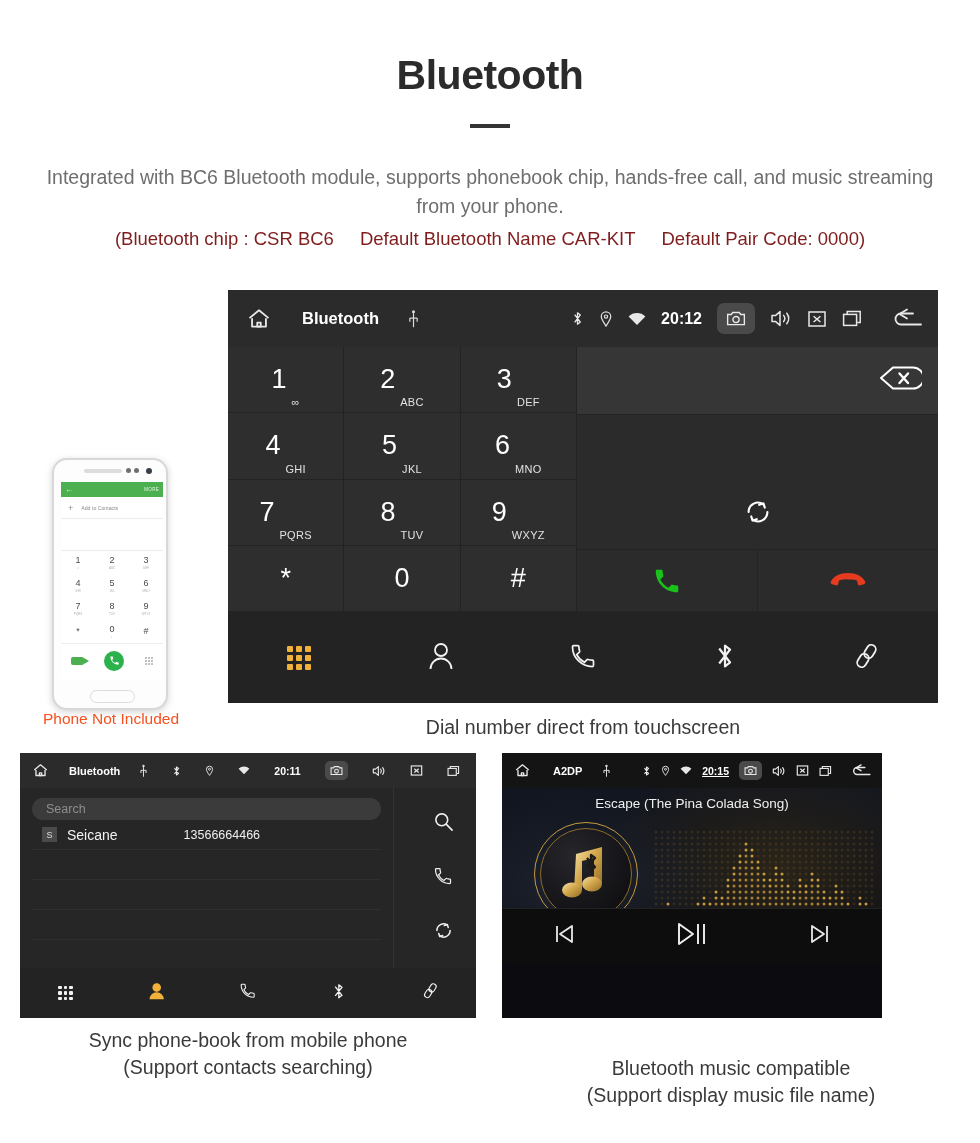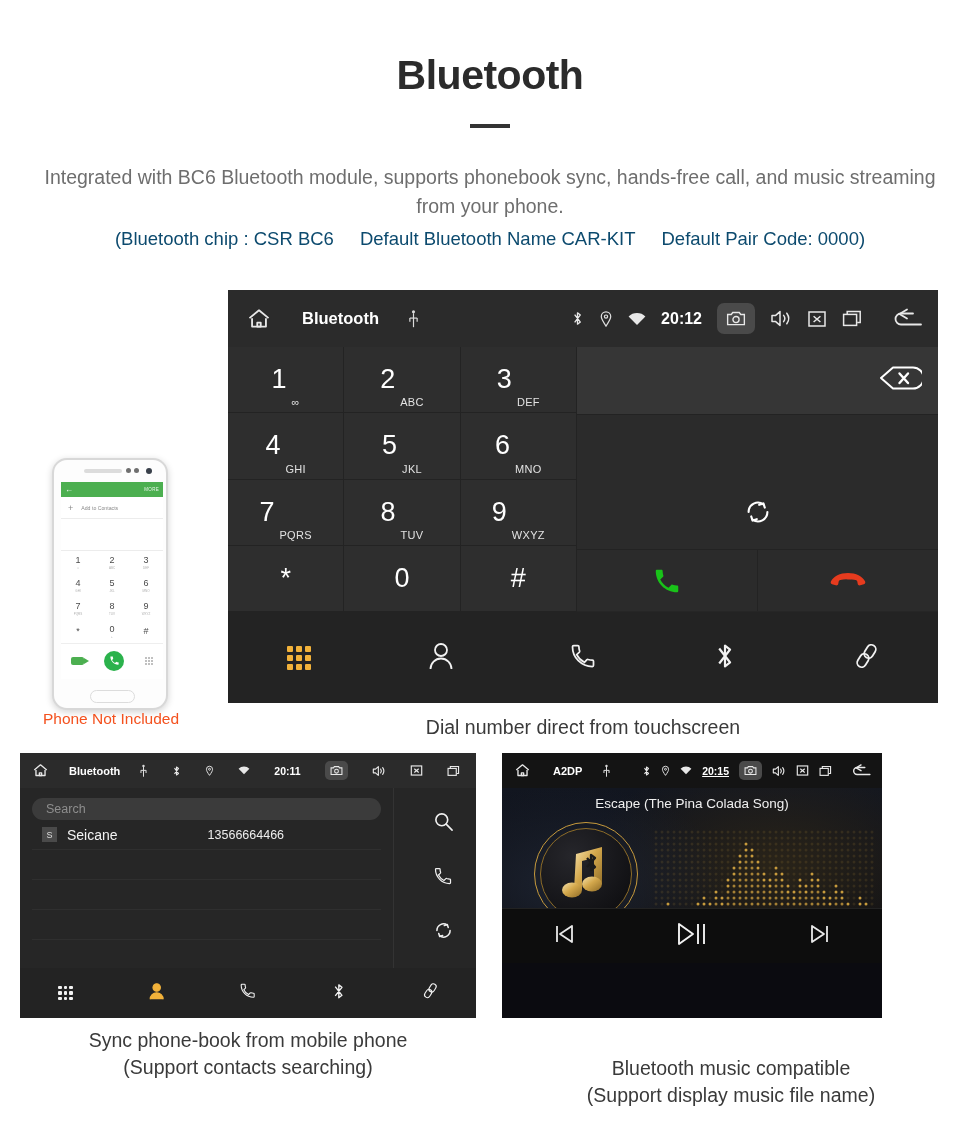--- a/index.html
+++ b/index.html
@@ -22,21 +22,21 @@
     position: absolute; top: 124px; left: 470px;
     width: 40px; height: 4px; background: #333;
   }
   .hdr-desc {
     position: absolute; top: 163px; left: 40px; width: 900px;
     text-align: center; font-size: 19.5px; color: #6e6e6e;
     line-height: 29px;
   }
   .hdr-note {
     position: absolute; top: 228px; left: 20px; width: 940px;
-    text-align: center; font-size: 18.5px; color: #0c4a6e;
+    text-align: center; font-size: 18.5px; color: #7f1d1d;
     white-space: nowrap;
   }
   .hdr-note span { display: inline-block; }
   .hdr-note .gapA { width: 26px; }
   .hdr-note .gapB { width: 26px; }
 
   
   .unit { position: absolute; background: #262626; overflow: hidden; }
   .statusbar {
     display: flex; align-items: center;
@@ -165,21 +165,21 @@
   .pb-row {
     display: flex; align-items: center; height: 30px;
     border-bottom: 1px solid #2f2f2f; padding-left: 10px;
   }
   .pb-badge {
     width: 15px; height: 15px; background: #4a4a4a; color: #ddd;
     font-size: 9px; display: flex; align-items: center; justify-content: center;
     margin-right: 10px;
   }
   .pb-name { color: #f2f2f2; font-size: 14px; }
-  .pb-num { color: #ededed; font-size: 12.5px; margin-left: 90px; }
+  .pb-num { color: #ededed; font-size: 12.5px; margin-left: 66px; }
   .pb-empty { height: 30px; border-bottom: 1px solid #2f2f2f; }
   .pb-side { width: 66px; display: flex; flex-direction: column; align-items: center; justify-content: space-around; padding: 8px 0; }
   #phonebook .navbar { height: 50px; }
 
   
   #music { left: 502px; top: 753px; width: 380px; height: 265px; background: #0b0b10; }
   #music .statusbar { height: 35px; padding: 0 10px 0 12px; background: #141414; }
   #music .sb-title { font-size: 11px; margin-left: 22px; }
   #music .sb-usb { margin-left: 20px; }
   #music .sb-right > * { margin-left: 10px; }
@@ -205,21 +205,21 @@
     display: flex; align-items: center; justify-content: space-around;
   }
 </style>
 </head>
 <body>
 
 <div class="page">
 
   <div class="hdr-title">Bluetooth</div>
   <div class="hdr-rule"></div>
-  <div class="hdr-desc">Integrated with BC6 Bluetooth module, supports phonebook sync, hands-free call, and music streaming from your phone.</div>
+  <div class="hdr-desc">Integrated with BC6 Bluetooth module, supports phonebook chip, hands-free call, and music streaming from your phone.</div>
   <div class="hdr-note">
     <span>(Bluetooth chip : CSR BC6</span><span class="gapA"></span><span>Default Bluetooth Name CAR-KIT</span><span class="gapB"></span><span>Default Pair Code: 0000)</span>
   </div>
 
   <div id="phonemock">
     <div class="ph-bt">
       <svg width="70" height="50" viewBox="0 0 70 50">
         <path d="M16 45 L34 28 L24 20 L24 44 L34 36 L16 19" fill="none" stroke="#1b6fd6" stroke-width="5" stroke-linejoin="round"></path>
         <path d="M40 33 A12 12 0 0 0 40 17" fill="none" stroke="#2a9fe0" stroke-width="4" stroke-linecap="round"></path>
         <path d="M46 37 A19 19 0 0 0 46 13" fill="none" stroke="#2a9fe0" stroke-width="4" stroke-linecap="round"></path>

